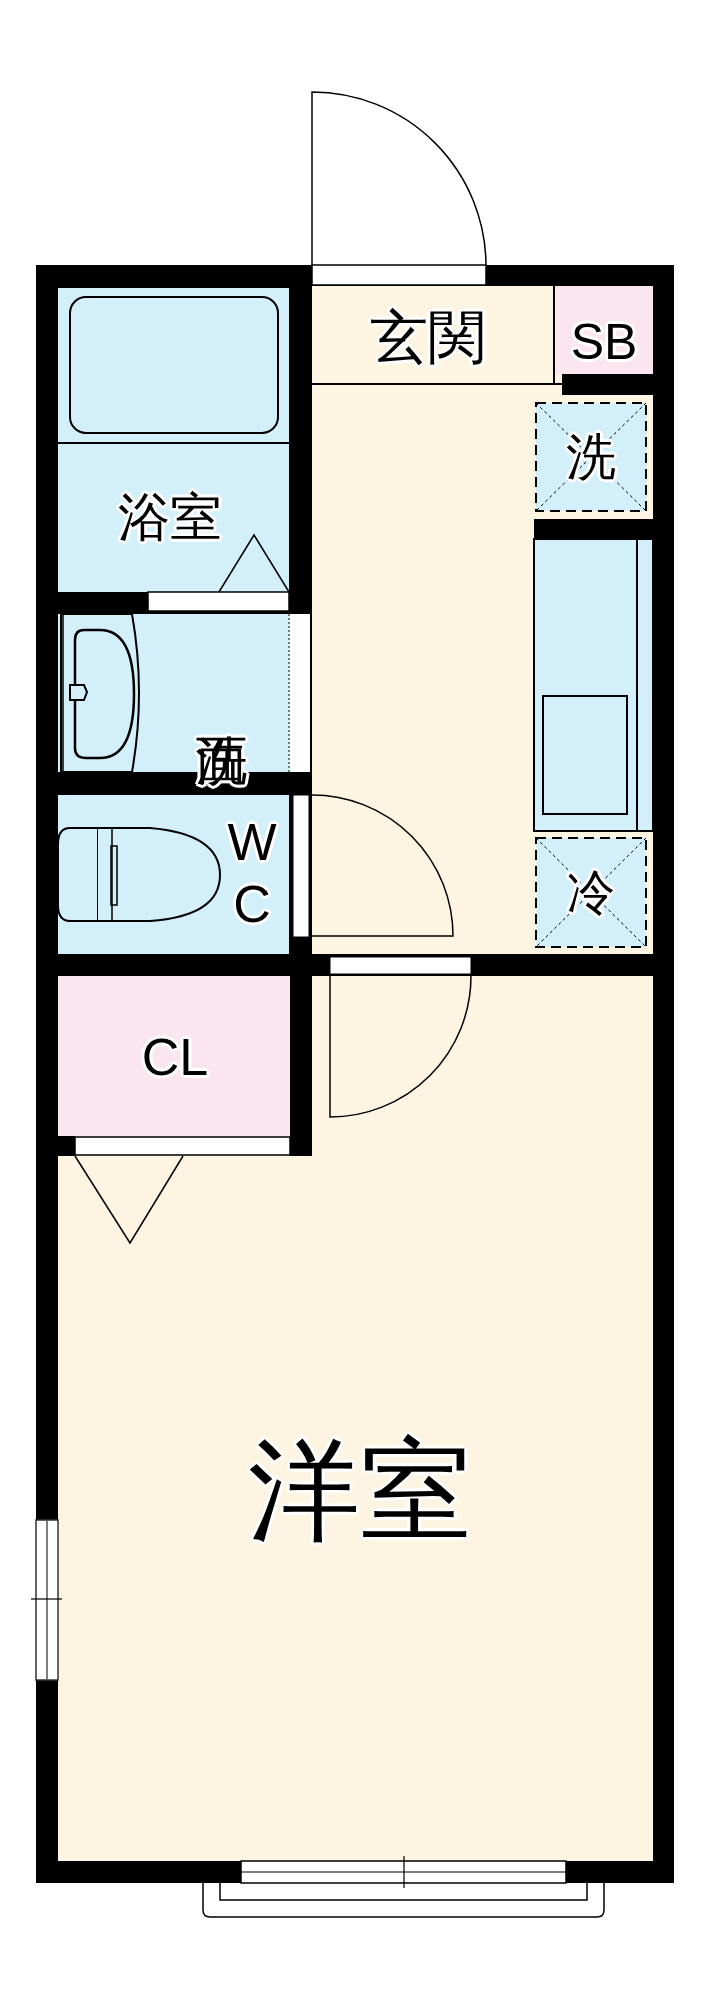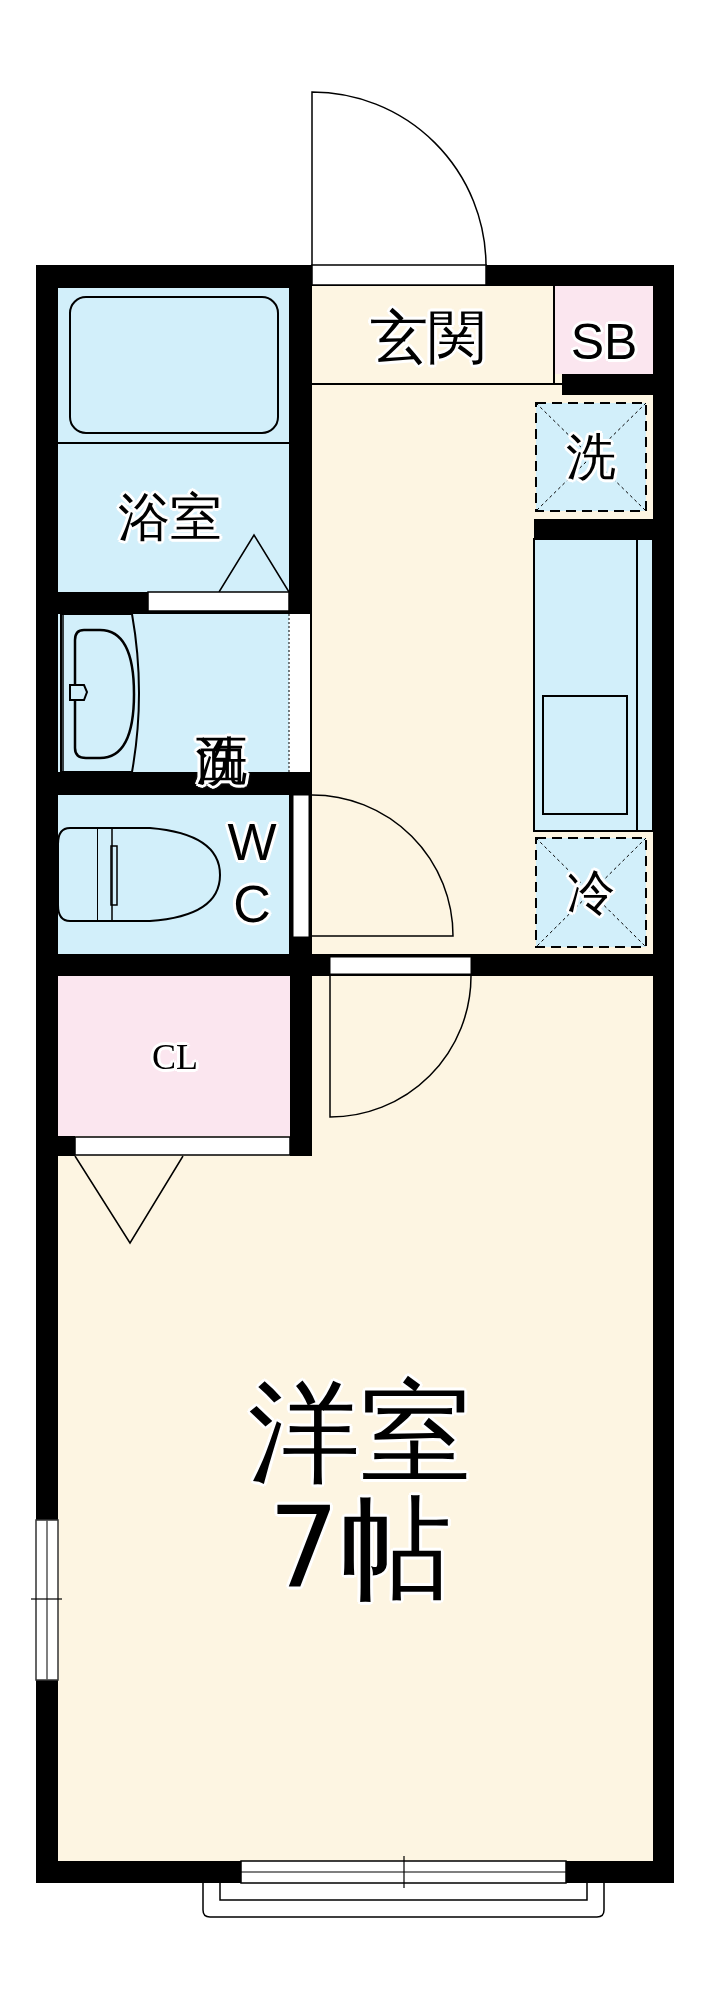--- a/index.html
+++ b/index.html
@@ -20,21 +20,21 @@
       3px 0 0 #fff, -3px 0 0 #fff, 0 3px 0 #fff, 0 -3px 0 #fff;
   }
   .vertical { writing-mode: vertical-rl; text-orientation: upright; letter-spacing: 4px; }
   .l-genkan { left: 428px; top: 337px; font-size: 58px; }
   .l-sb { left: 604px; top: 342px; font-size: 50px; font-family: "Liberation Sans", sans-serif; }
   .l-wash { left: 591px; top: 457px; font-size: 50px; }
   .l-bath { left: 170px; top: 517px; font-size: 52px; }
   .l-senmen { left: 222px; top: 697px; font-size: 52px; }
   .l-wc { left: 252px; top: 875px; font-size: 52px; font-family: "Liberation Sans", sans-serif; }
   .l-fridge { left: 591px; top: 892px; font-size: 48px; }
-  .l-cl { left: 175px; top: 1057px; font-size: 36px; font-family: Liberation Serif, serif; }
+  .l-cl { left: 175px; top: 1057px; font-size: 52px; font-family: Liberation Sans, sans-serif; }
   .l-room { left: 348px; top: 1490px; font-size: 112px; line-height: 1.04; margin-left: 12px; }
 </style>
 </head>
 <body>
 
 <div id="plan">
   <svg width="707" height="2000" viewBox="0 0 707 2000" xmlns="http://www.w3.org/2000/svg">
 
     <rect x="36" y="265" width="638" height="1618" fill="#000"></rect>
 
@@ -109,15 +109,14 @@
   <div class="label l-genkan">玄関</div>
   <div class="label l-sb">SB</div>
   <div class="label l-wash">洗</div>
   <div class="label l-bath">浴室</div>
   <div class="label l-senmen vertical">洗面</div>
   <div class="label l-wc vertical">WC</div>
   <div class="label l-fridge">冷</div>
   <div class="label l-cl">CL</div>
   <div class="label l-room">
     <div>洋室</div>
-    <div>7帖</div>
   </div>
 </div>
 
 </body></html>

